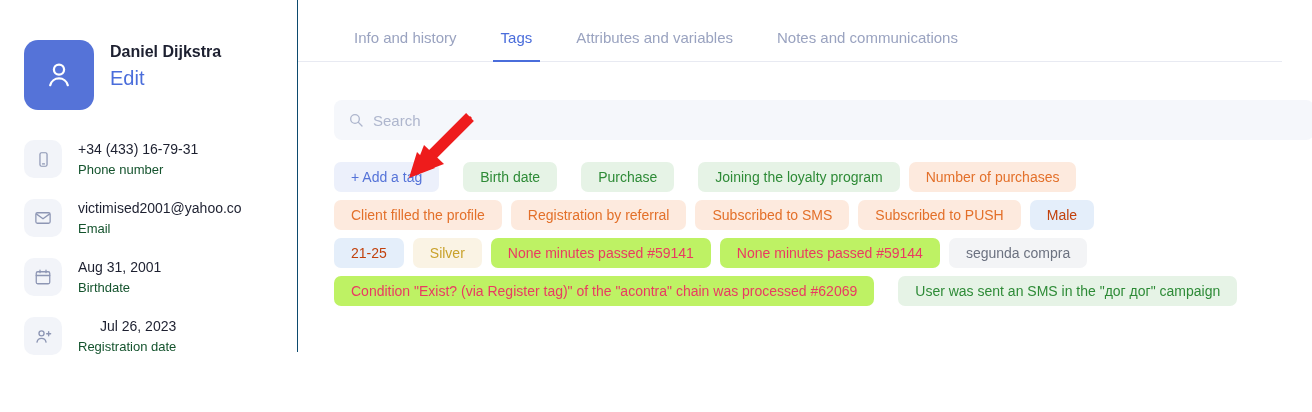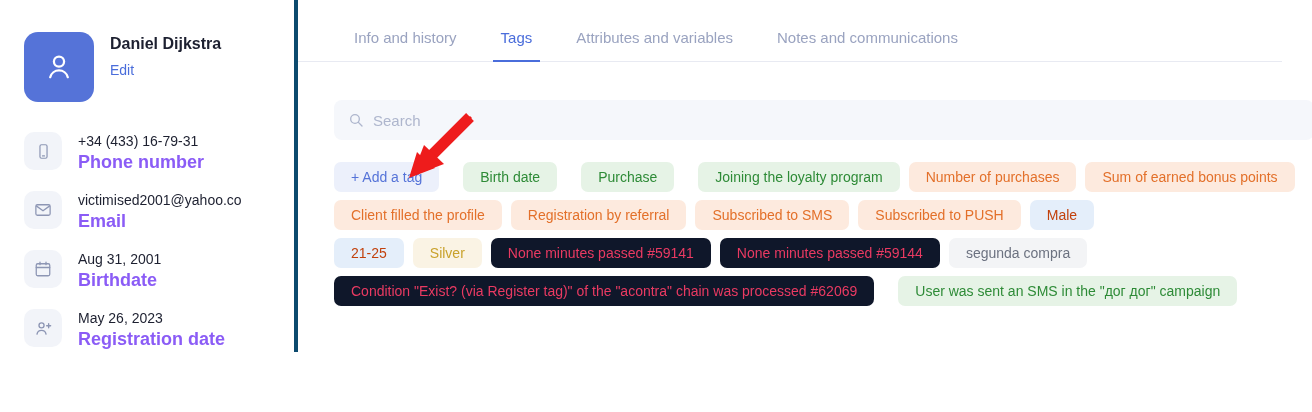--- a/index.html
+++ b/index.html
@@ -21,23 +21,23 @@
     height: 412px;
     position: relative;
   }
 
   
   .sidebar {
     width: 298px;
     min-width: 298px;
     height: 352px;
     box-sizing: border-box;
-    border-right: 4px solid #0c4a6e;
+    border-right: 1px solid #0c4a6e;
     background: #ffffff;
-    padding: 32px 0 0 24px;
+    padding: 40px 0 0 24px;
     position: relative;
   }
   .profile-row {
     display: flex;
     align-items: flex-start;
     margin-bottom: 28px;
   }
   .avatar {
     width: 70px;
     height: 70px;
@@ -54,21 +54,21 @@
     padding-top: 2px;
   }
   .profile-name {
     font-size: 16px;
     font-weight: bold;
     color: #1d2030;
     line-height: 20px;
     max-width: 120px;
   }
   .profile-edit {
-    font-size: 14px;
+    font-size: 20px;
     color: #4a6ddb;
     line-height: 18px;
     margin-top: 7px;
     cursor: pointer;
   }
 
   .info-list { }
   .info-row {
     display: flex;
     align-items: center;
@@ -86,27 +86,27 @@
     justify-content: center;
   }
   .info-icon svg { display:block; }
   .info-text {
     margin-left: 16px;
   }
   .info-value {
     font-size: 14px;
     color: #1d2030;
     line-height: 17px;
+    text-align: right;
   }
   .info-label {
-    font-size: 18px;
-    color: #8b5cf6;
+    font-size: 13px;
+    color: #14532d;
     line-height: 16px;
     margin-top: 4px;
-    font-weight: bold;
   }
 
   
   .main {
     flex: 1;
     height: 412px;
     box-sizing: border-box;
     position: relative;
     background: #ffffff;
   }
@@ -196,21 +196,21 @@
     margin-right: 9px;
     white-space: nowrap;
     cursor: pointer;
     box-sizing: border-box;
   }
   .chip.add   { background: #ecf0fb; color: #5573d8; }
   .chip.green { background: #e6f3e6; color: #2e8b37; margin-left: 15px; }
   .chip.orange{ background: #fdeade; color: #e3702a; }
   .chip.blue  { background: #e4eefa; color: #c2410c; }
   .chip.gold  { background: #faf3e4; color: #c9a22c; }
-  .chip.pink  { background: #0f172a; color: #ea3a62; }
+  .chip.pink  { background: #bef264; color: #ea3a62; }
   .chip.gray  { background: #f3f4f6; color: #6c7280; }
 
   
   .arrow-layer {
     position: absolute;
     left: 0; top: 0;
     width: 1312px;
     height: 412px;
     pointer-events: none;
     z-index: 50;
@@ -284,21 +284,21 @@
       <div class="info-row">
         <div class="info-icon">
           <svg width="19" height="19" viewBox="0 0 24 24" fill="none" stroke="#8d96b4" stroke-width="1.7" stroke-linecap="round">
             <circle cx="9.5" cy="8" r="3.2"></circle>
             <path d="M3.8 19a5.8 5.8 0 0 1 11.4 0"></path>
             <line x1="18.5" y1="6" x2="18.5" y2="11"></line>
             <line x1="16" y1="8.5" x2="21" y2="8.5"></line>
           </svg>
         </div>
         <div class="info-text">
-          <div class="info-value">May 26, 2023</div>
+          <div class="info-value">Jul 26, 2023</div>
           <div class="info-label">Registration date</div>
         </div>
       </div>
 
     </div>
   </aside>
 
   <section class="main">
 
     <nav class="tabs">
@@ -321,21 +321,20 @@
       </div>
 
       <div class="tag-rows">
 
         <div class="tag-row">
           <div class="chip add">+ Add a tag</div>
           <div class="chip green">Birth date</div>
           <div class="chip green">Purchase</div>
           <div class="chip green">Joining the loyalty program</div>
           <div class="chip orange">Number of purchases</div>
-          <div class="chip orange">Sum of earned bonus points</div>
         </div>
 
         <div class="tag-row">
           <div class="chip orange">Client filled the profile</div>
           <div class="chip orange">Registration by referral</div>
           <div class="chip orange">Subscribed to SMS</div>
           <div class="chip orange">Subscribed to PUSH</div>
           <div class="chip blue">Male</div>
         </div>
 

